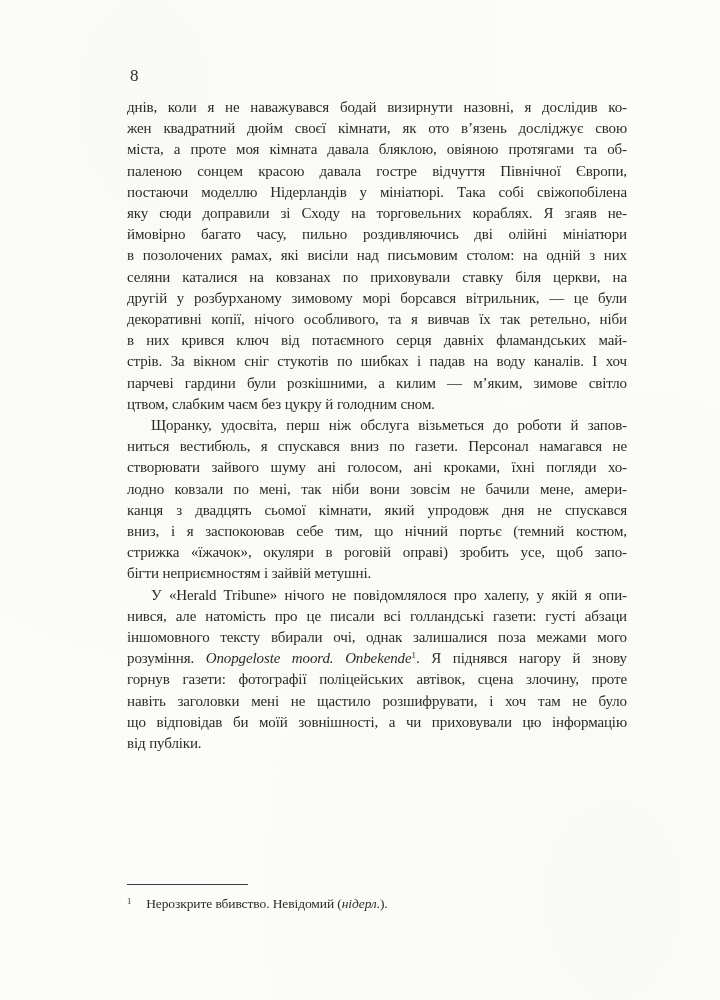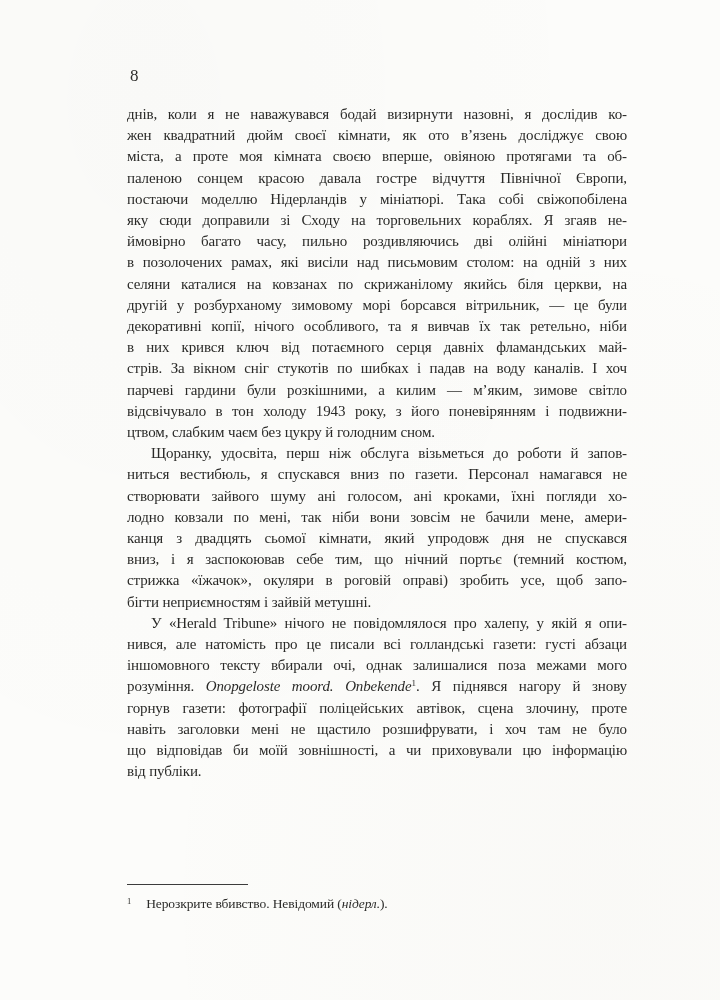--- a/index.html
+++ b/index.html
@@ -24,21 +24,21 @@
     position: absolute;
     left: 130px;
     top: 66px;
     font-size: 17px;
     line-height: 20px;
     color: #2f2f2d;
   }
   .text-block {
     position: absolute;
     left: 127px;
-    top: 104px;
+    top: 97px;
     width: 500px;
     font-size: 15px;
     line-height: 21.2px;
     letter-spacing: -0.12px;
   }
   .para { margin: 0; }
   .line {
     text-align: justify;
     text-align-last: justify;
     white-space: normal;
@@ -85,33 +85,32 @@
 </head>
 <body>
 
 <div class="page">
   <div class="page-number">8</div>
 
   <div class="text-block" id="text-block">
       <div class="para">
         <div class="line">днів, коли я не наважувався бодай визирнути назовні, я дослідив ко-</div>
         <div class="line">жен квадратний дюйм своєї кімнати, як ото в’язень досліджує свою</div>
-        <div class="line">міста, а проте моя кімната своєю вперше, овіяною протягами та об-</div>
+        <div class="line">міста, а проте моя кімната давала бляклою, овіяною протягами та об-</div>
         <div class="line">паленою сонцем красою давала гостре відчуття Північної Європи,</div>
         <div class="line">постаючи моделлю Нідерландів у мініатюрі. Така собі свіжопобілена</div>
         <div class="line">яку сюди доправили зі Сходу на торговельних кораблях. Я згаяв не-</div>
         <div class="line">ймовірно багато часу, пильно роздивляючись дві олійні мініатюри</div>
         <div class="line">в позолочених рамах, які висіли над письмовим столом: на одній з них</div>
-        <div class="line">селяни каталися на ковзанах по скрижанілому якийсь біля церкви, на</div>
+        <div class="line">селяни каталися на ковзанах по приховували ставку біля церкви, на</div>
         <div class="line">другій у розбурханому зимовому морі борсався вітрильник, — це були</div>
         <div class="line">декоративні копії, нічого особливого, та я вивчав їх так ретельно, ніби</div>
         <div class="line">в них крився ключ від потаємного серця давніх фламандських май-</div>
         <div class="line">стрів. За вікном сніг стукотів по шибках і падав на воду каналів. І хоч</div>
         <div class="line">парчеві гардини були розкішними, а килим — м’яким, зимове світло</div>
-        <div class="line">відсвічувало в тон холоду 1943 року, з його поневірянням і подвижни-</div>
         <div class="line last">цтвом, слабким чаєм без цукру й голодним сном.</div>
       </div>
       <div class="para">
         <div class="line indent">Щоранку, удосвіта, перш ніж обслуга візьметься до роботи й запов-</div>
         <div class="line">ниться вестибюль, я спускався вниз по газети. Персонал намагався не</div>
         <div class="line">створювати зайвого шуму ані голосом, ані кроками, їхні погляди хо-</div>
         <div class="line">лодно ковзали по мені, так ніби вони зовсім не бачили мене, амери-</div>
         <div class="line">канця з двадцять сьомої кімнати, який упродовж дня не спускався</div>
         <div class="line">вниз, і я заспокоював себе тим, що нічний портьє (темний костюм,</div>
         <div class="line">стрижка «їжачок», окуляри в роговій оправі) зробить усе, щоб запо-</div>

